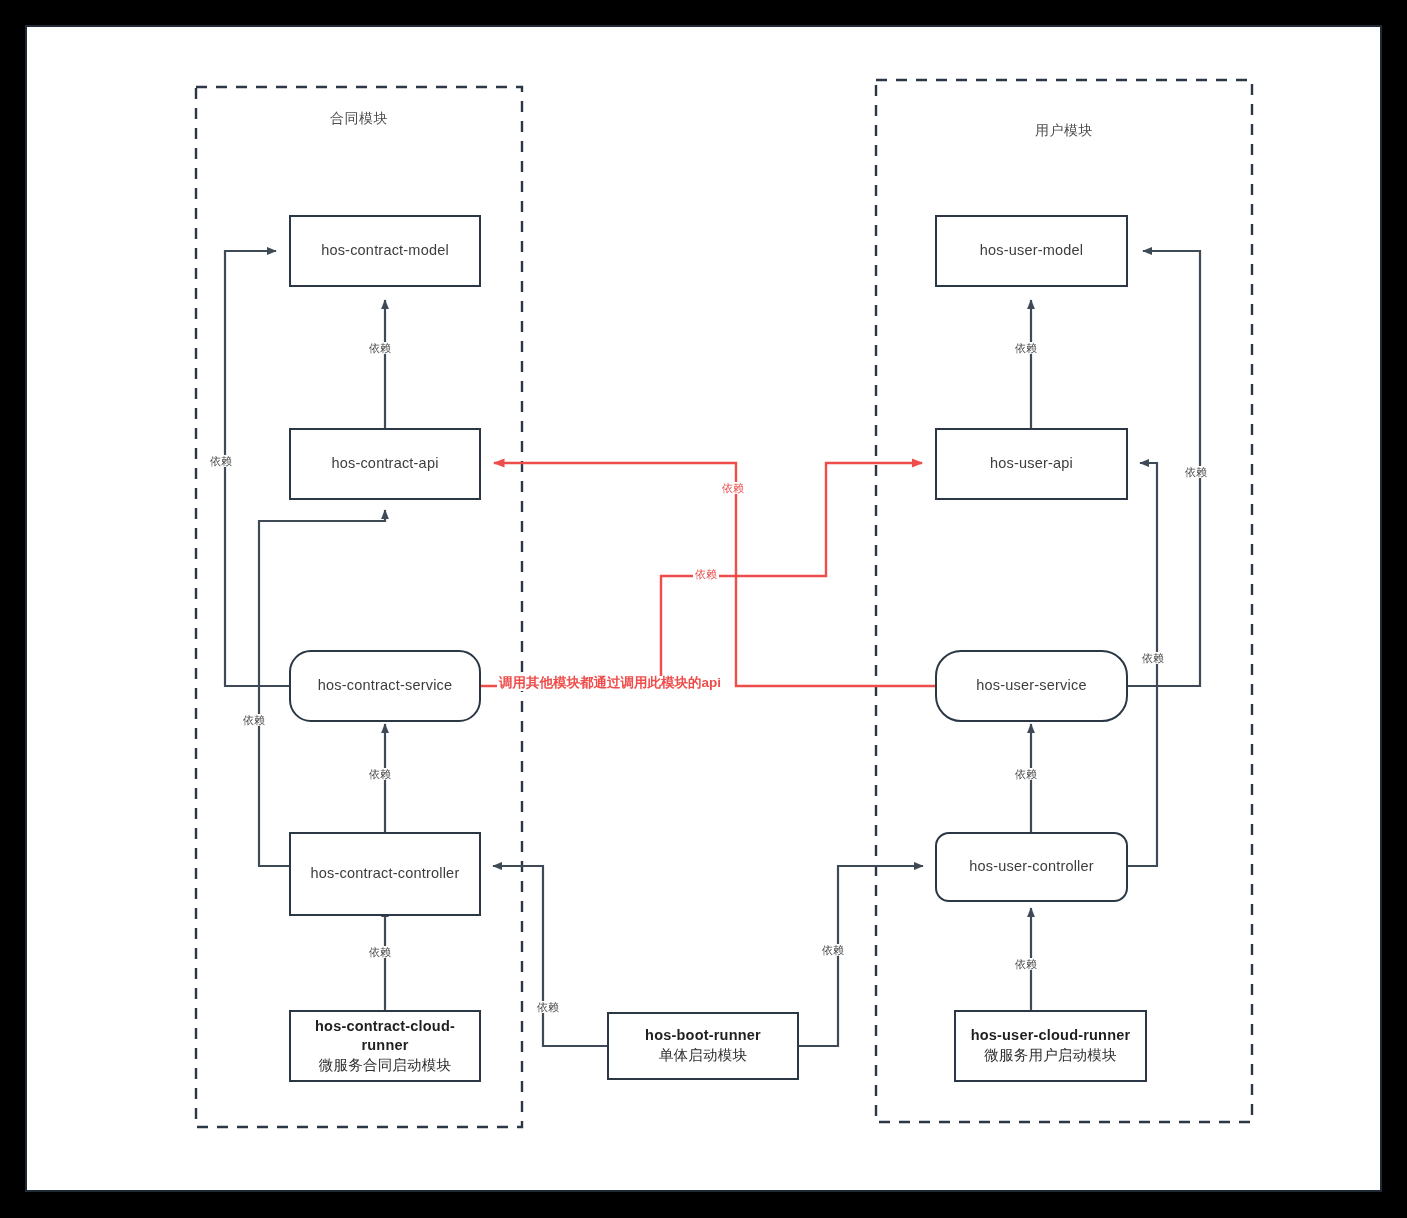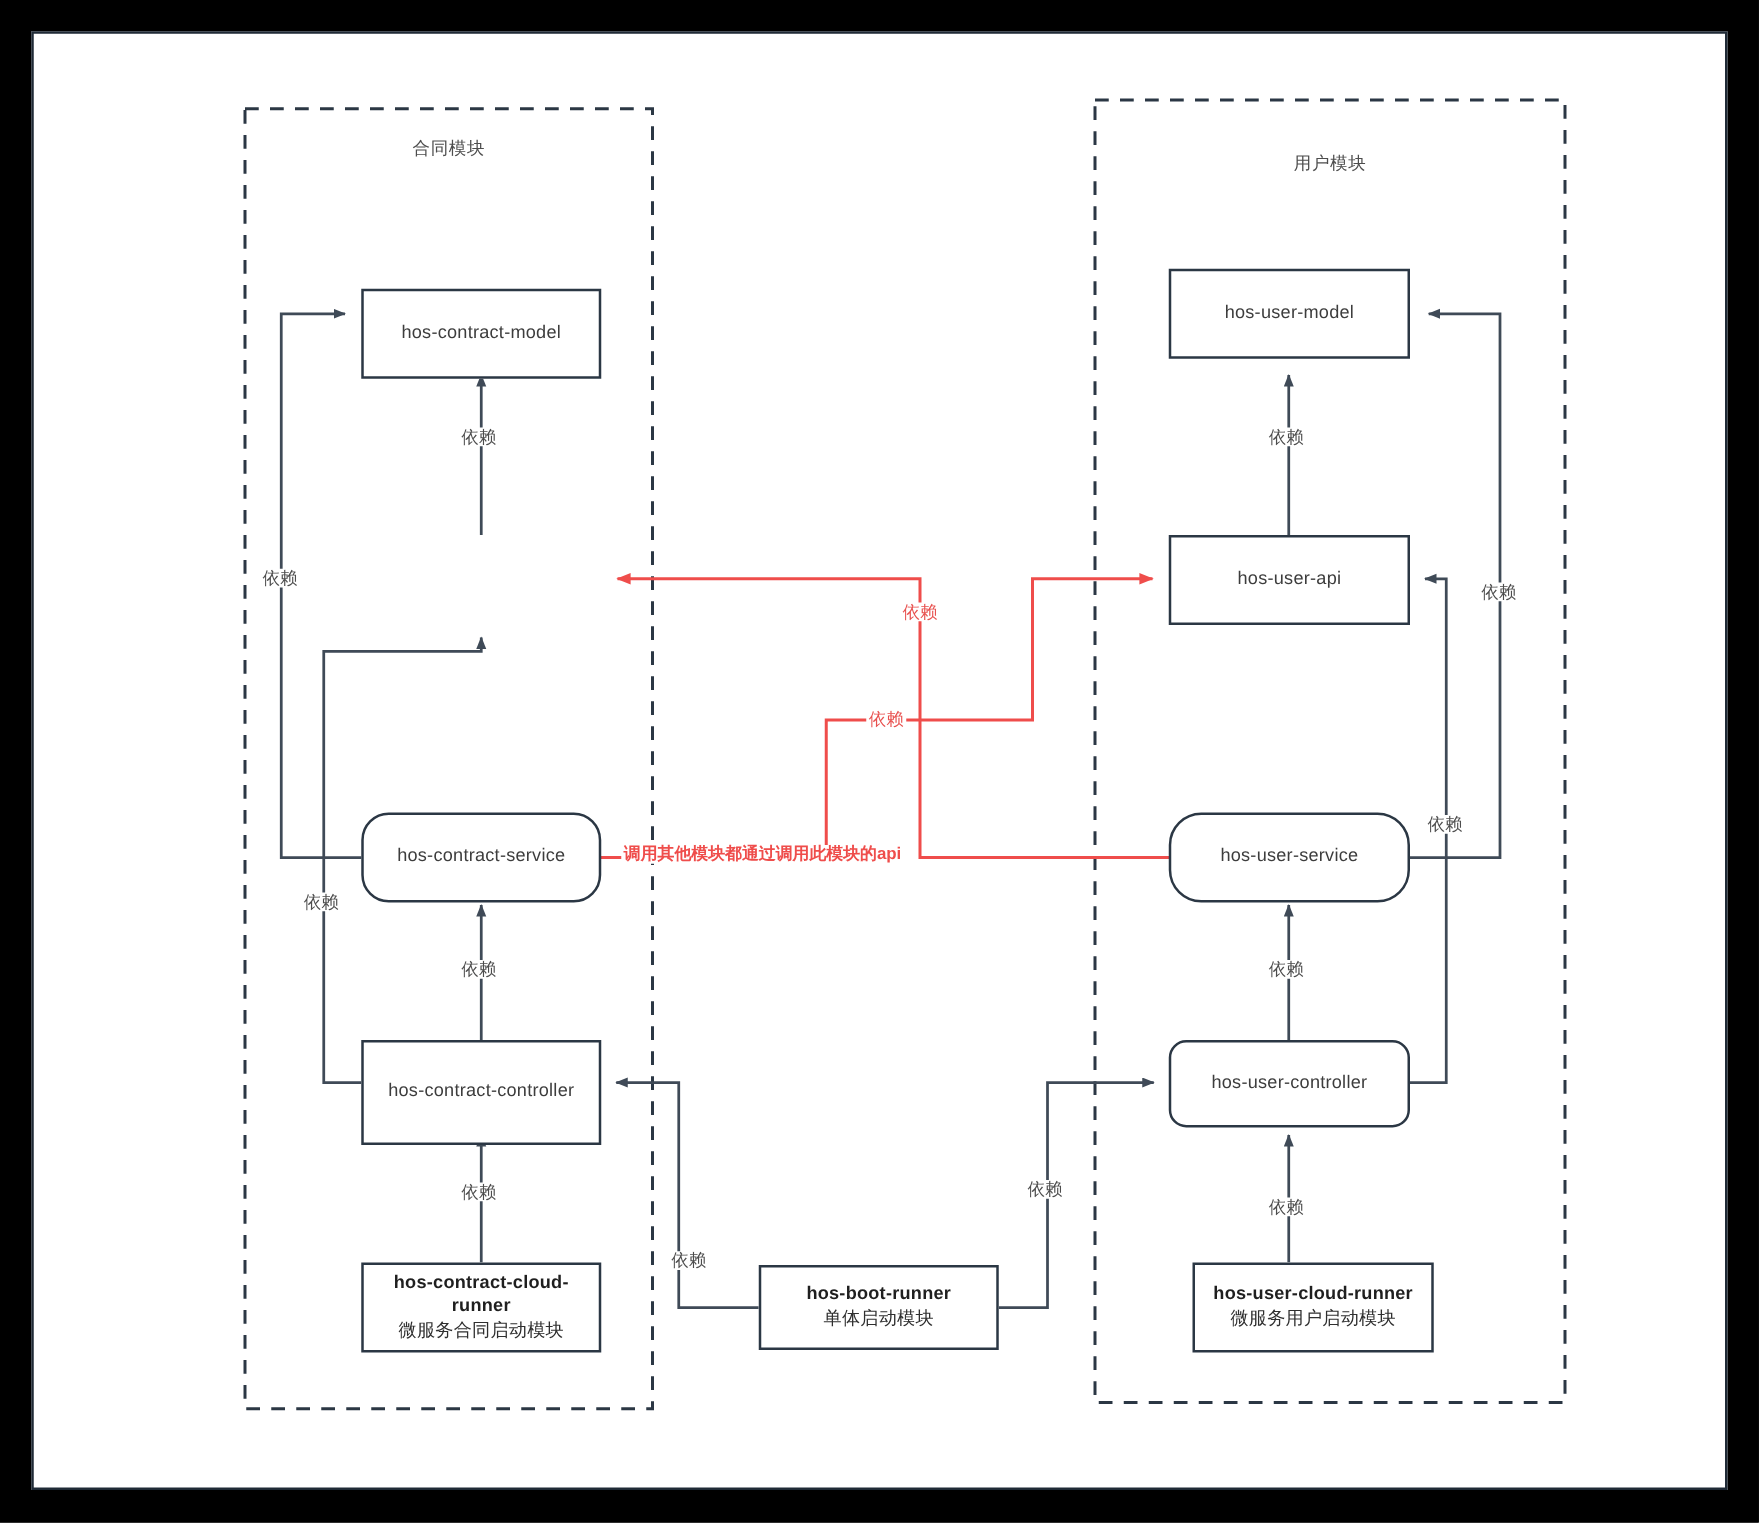--- a/index.html
+++ b/index.html
@@ -54,21 +54,21 @@
     color: #3d3d3d;
     text-align: center;
     line-height: 1.35;
     letter-spacing: 0.2px;
   }
   .node .t1 { white-space: normal; padding: 0 8px; }
   .node.bold .t1 { font-weight: bold; color: #1f1f1f; }
   .node .t2 { font-weight: normal; color: #2f2f2f; }
   .edge-label {
     position: absolute;
-    font-size: 14px;
+    font-size: 11px;
     color: #4d4d4d;
     background: #ffffff;
     white-space: nowrap;
     padding: 0 2px;
     line-height: 1.1;
   }
   .edge-label.red {
     color: #e8514f;
   }
   .edge-label.red-strong {
@@ -133,22 +133,25 @@
 
       <path d="M1128,686 L736,686 L736,463 L494,463" marker-end="url(#ahr)"></path>
 
       <path d="M480,686 L661,686 L661,576 L826,576 L826,463 L922,463" marker-end="url(#ahr)"></path>
     </g>
   </svg>
 
   <div class="module-title" style="left:196px; top:110px; width:326px;">合同模块</div>
   <div class="module-title" style="left:876px; top:122px; width:376px;">用户模块</div>
 
-  <div class="node" style="left:289px; top:215px; width:192px; height:72px;margin-top:16px;">
+  <div class="node" style="left:289px; top:215px; width:192px; height:72px;">
     <span class="t1">hos-contract-model</span>
+  </div>
+  <div class="node" style="left:289px; top:428px; width:192px; height:72px;">
+    <span class="t1">hos-contract-api</span>
   </div>
   <div class="node" style="left:289px; top:650px; width:192px; height:72px;border-radius:22px;">
     <span class="t1">hos-contract-service</span>
   </div>
   <div class="node" style="left:289px; top:832px; width:192px; height:84px;">
     <span class="t1">hos-contract-controller</span>
   </div>
   <div class="node bold" style="left:289px; top:1010px; width:192px; height:72px;">
     <span class="t1">hos-contract-cloud-runner</span>
     <span class="t2">微服务合同启动模块</span>

